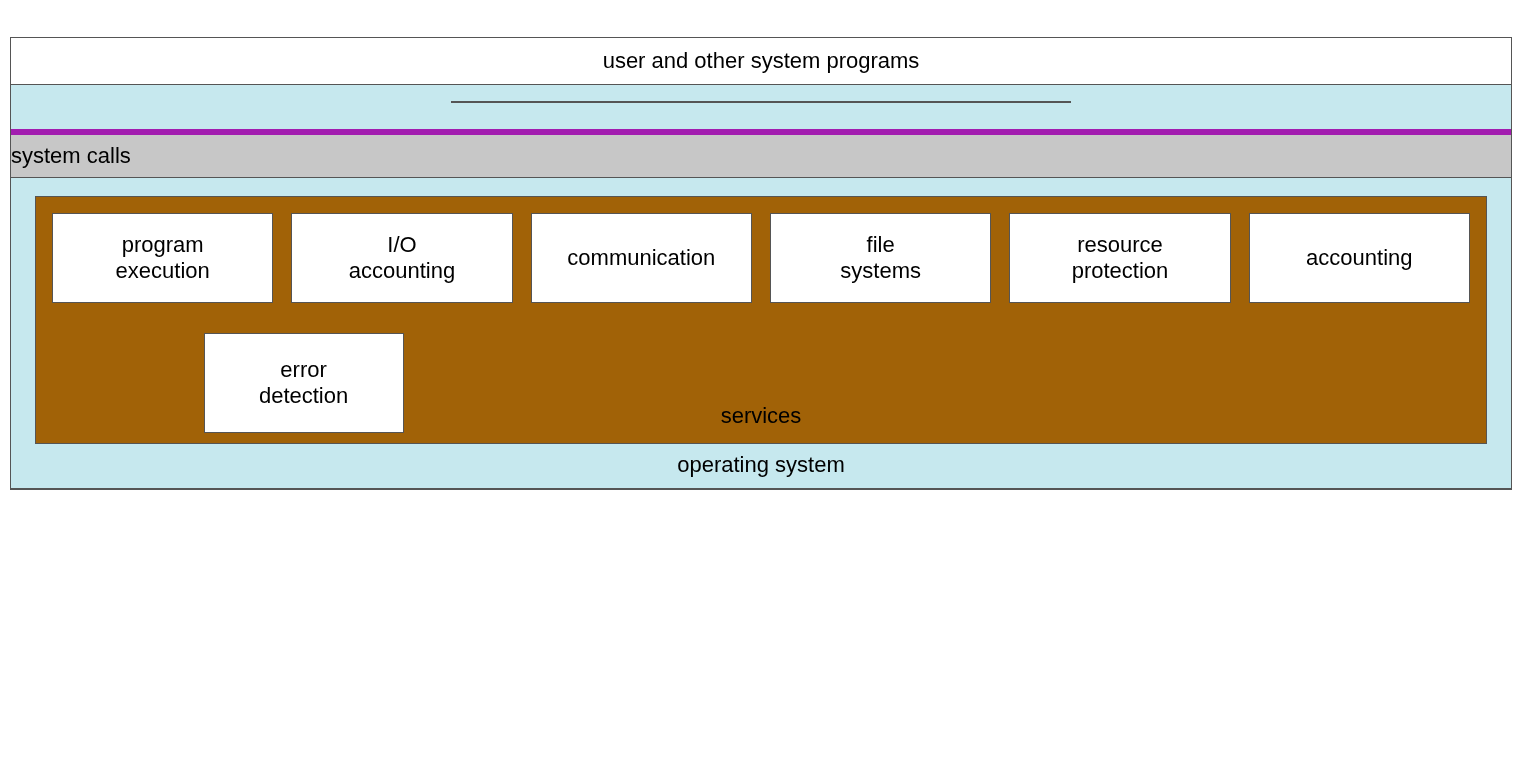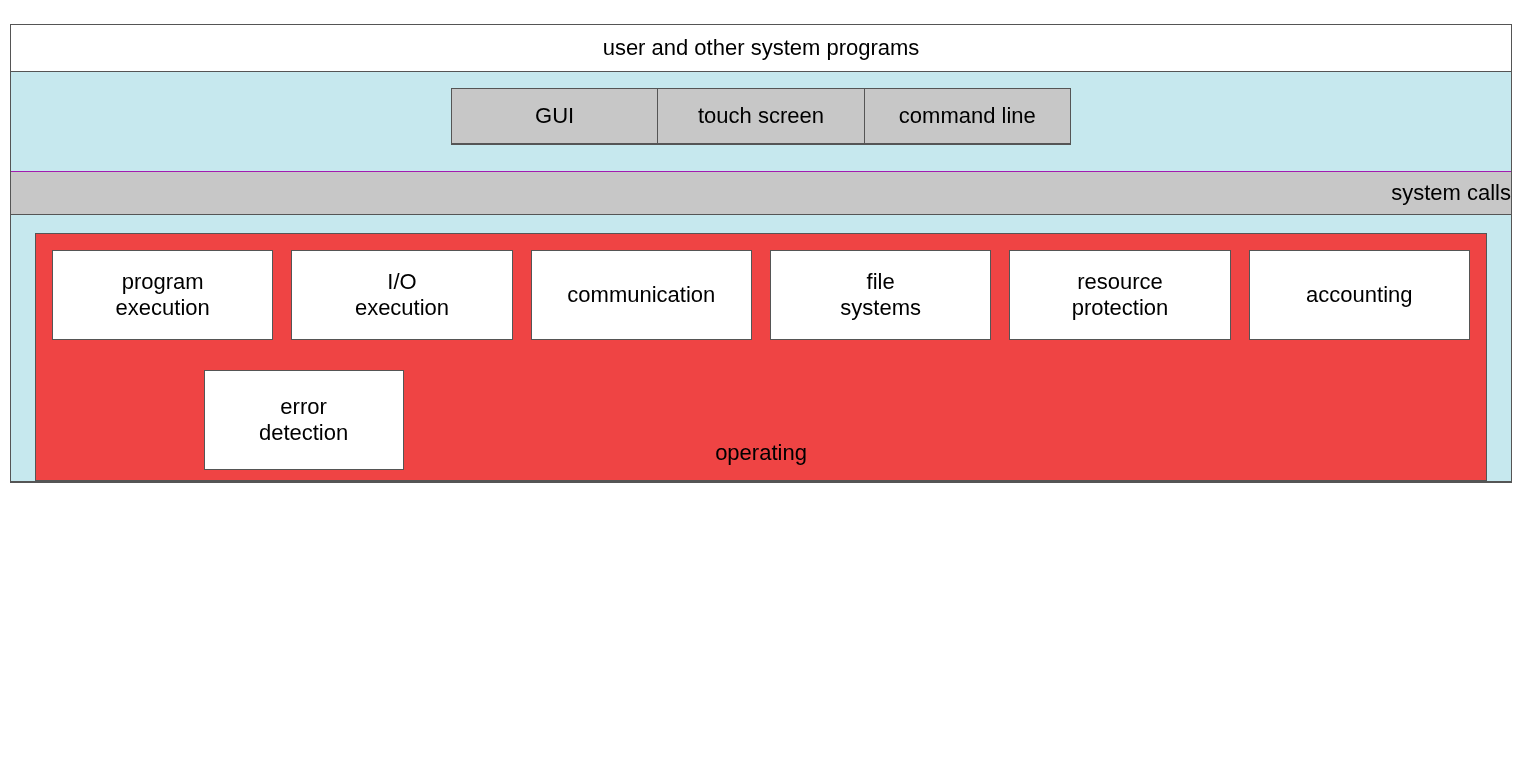--- a/index.html
+++ b/index.html
@@ -7,21 +7,22 @@
     margin: 0;
     padding: 0;
     font-family: "Segoe UI", Arial, sans-serif;
     font-size: 22px;
     color: #000;
     background: #fff;
   }
   .diagram {
     width: 1522px;
     height: 656px;
-    padding: 24px 10px;
+    padding: 4px 10px;
+    margin-top: 33px;
   }
   .outer {
     border: 1px solid #555;
   }
   .top-band {
     background: #fff;
     text-align: center;
     padding: 10px 0;
     border-bottom: 1px solid #555;
   }
@@ -51,31 +52,31 @@
     background: #c7c7c7;
   }
   .ui-cell:last-child { border-right: none; }
   .ui-label {
     text-align: center;
     padding: 20px 0;
     background: #c7c7c7;
   }
   .syscalls-band {
     background: #c7c7c7;
-    text-align: right;
+    text-align: left;
     padding: 8px 0;
-    border-top: 1px solid #a21caf;
+    border-top: 6px solid #a21caf;
     border-bottom: 1px solid #555;
   }
   .services-outer-pad {
     padding: 18px 24px 0 24px;
   }
   .services-box {
     border: 1px solid #555;
-    background: #ef4444;
+    background: #a16207;
     padding: 16px 16px 10px 16px;
   }
   .svc-row {
     display: flex;
     justify-content: space-between;
     gap: 18px;
     margin-bottom: 30px;
   }
   .svc {
     flex: 1;
@@ -136,56 +137,52 @@
   <div class="outer">
 
     <div class="top-band">
       <span>user and other system programs</span>
     </div>
 
     <div class="os-band">
 
       <div class="ui-area">
         <div class="ui-block">
-          <div class="ui-row">
-            <div class="ui-cell"><span>GUI</span></div>
-            <div class="ui-cell"><span>touch screen</span></div>
-            <div class="ui-cell"><span>command line</span></div>
-          </div>
         </div>
       </div>
 
       <div class="syscalls-band">
         <span>system calls</span>
       </div>
 
       <div class="services-outer-pad">
         <div class="services-box">
           <div class="svc-row">
             <div class="svc">program
 execution</div>
             <div class="svc">I/O
-execution</div>
+accounting</div>
             <div class="svc">communication</div>
             <div class="svc">file
 systems</div>
             <div class="svc">resource
 protection</div>
             <div class="svc">accounting</div>
           </div>
           <div class="svc-row2-wrap">
             <div class="svc-row2">
               <div class="spacer" style="flex:0.7"></div>
               <div class="svc-small">error
 detection</div>
               <div class="spacer" style="flex:4"></div>
               <div class="spacer" style="flex:1.2"></div>
             </div>
-            <div class="row2-label">operating</div>
+            <div class="row2-label">services</div>
           </div>
         </div>
       </div>
 
+      <div class="os-label">operating system</div>
     </div>
 
 
   </div>
 </div>
 
 </body></html>

